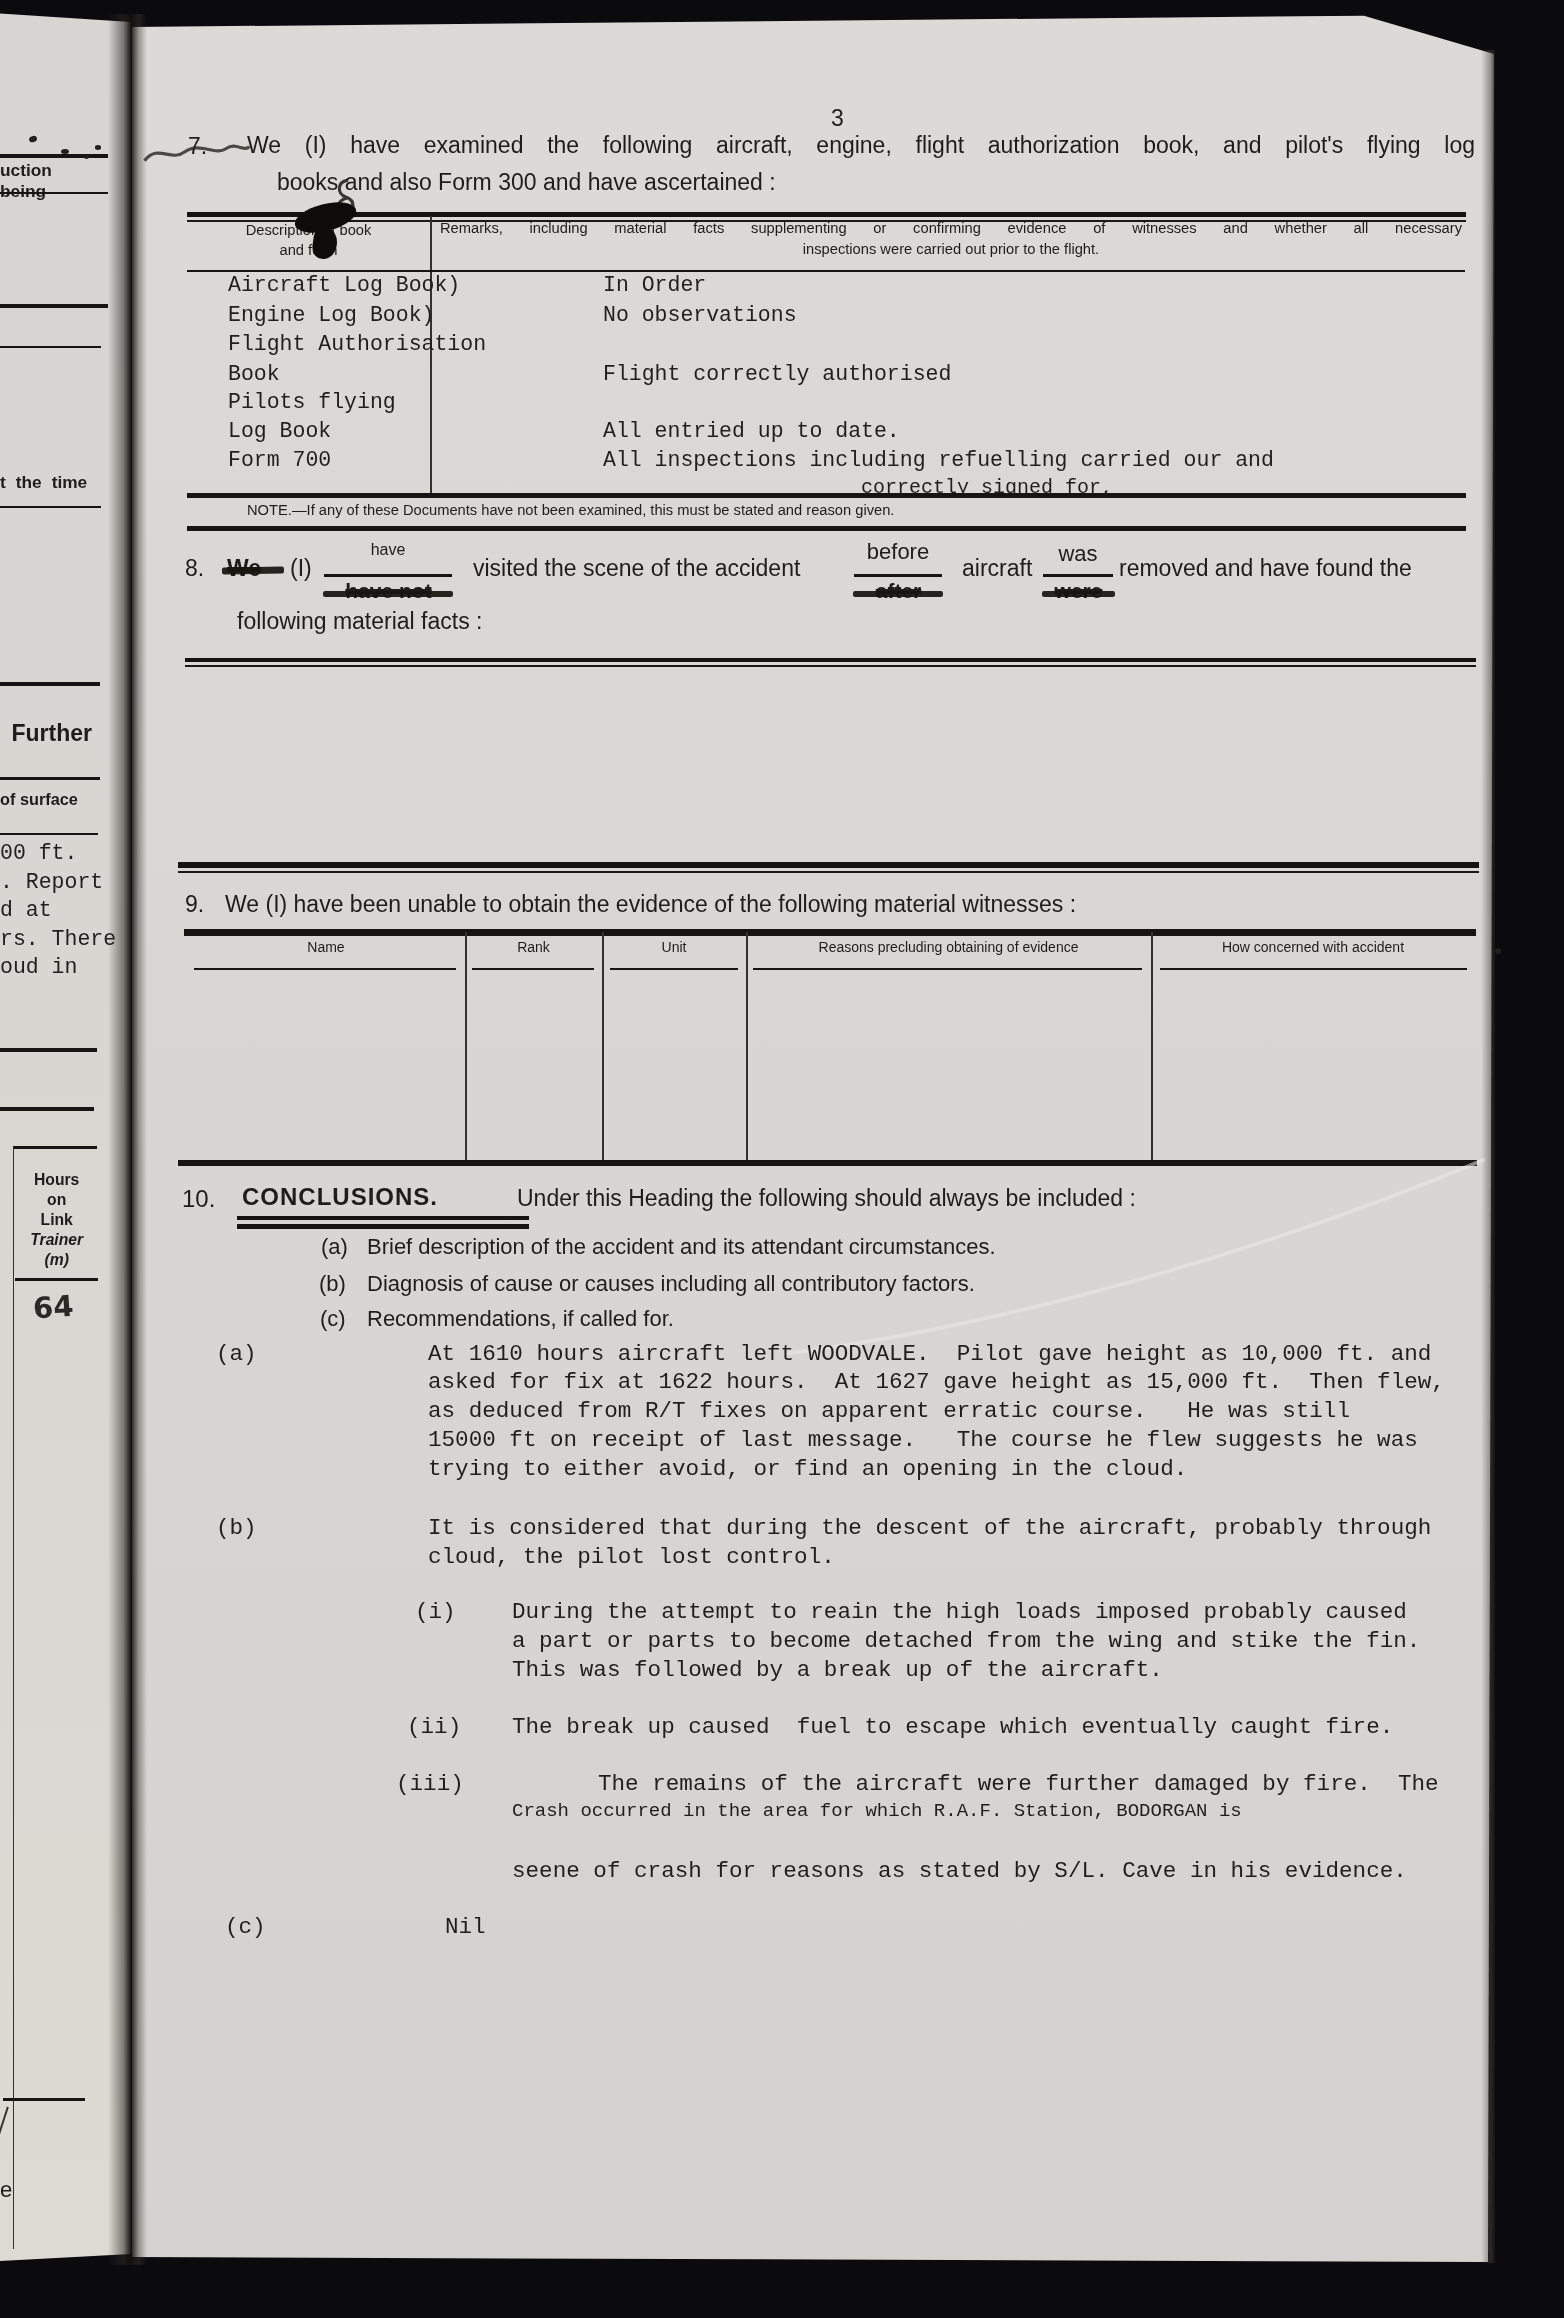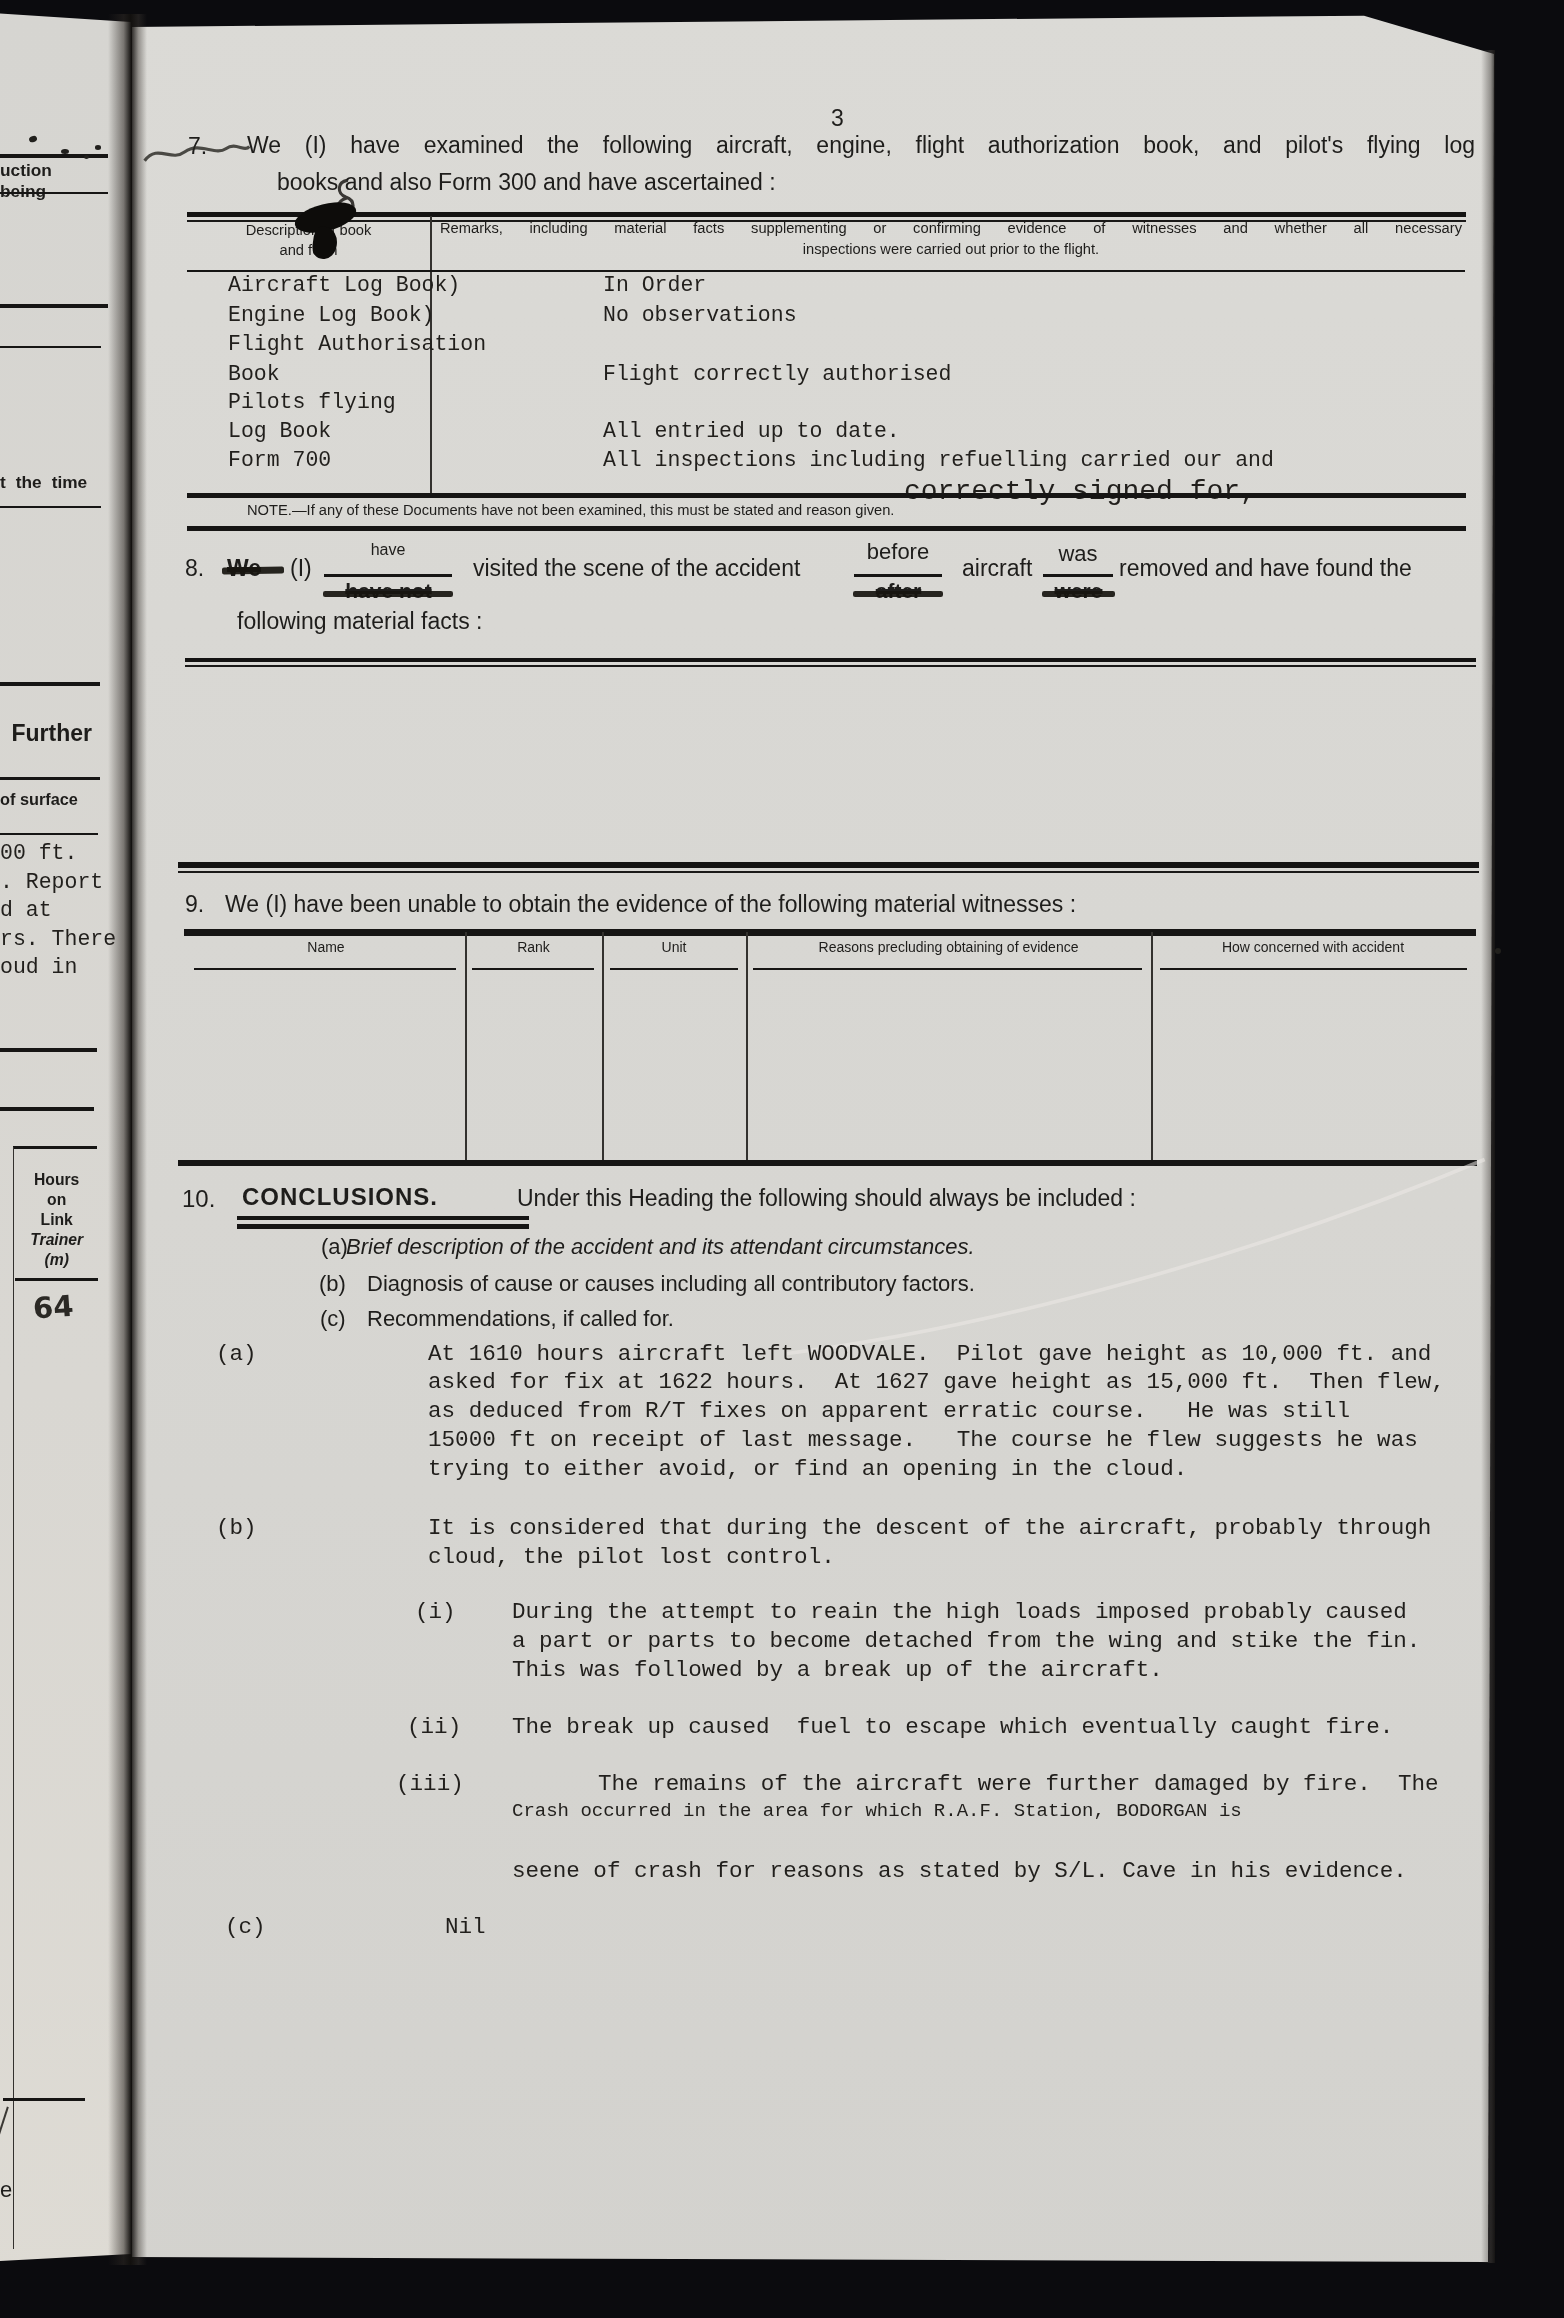--- a/index.html
+++ b/index.html
@@ -102,21 +102,21 @@
   <span class="abs mono" style="left:228px;top:303px;font-size:21.5px;">Engine Log Book)</span>
   <span class="abs mono" style="left:603px;top:303px;font-size:21.5px;">No observations</span>
   <span class="abs mono" style="left:228px;top:332px;font-size:21.5px;">Flight Authorisation</span>
   <span class="abs mono" style="left:228px;top:362px;font-size:21.5px;">Book</span>
   <span class="abs mono" style="left:603px;top:362px;font-size:21.5px;">Flight correctly authorised</span>
   <span class="abs mono" style="left:228px;top:390px;font-size:21.5px;">Pilots flying</span>
   <span class="abs mono" style="left:228px;top:419px;font-size:21.5px;">Log Book</span>
   <span class="abs mono" style="left:603px;top:419px;font-size:21.5px;">All entried up to date.</span>
   <span class="abs mono" style="left:228px;top:448px;font-size:21.5px;">Form 700</span>
   <span class="abs mono" style="left:603px;top:448px;font-size:21.5px;">All inspections including refuelling carried our and</span>
-  <span class="abs mono" style="left:904px;top:476px;font-size:28px;">correctly signed for,</span>
+  <span class="abs mono" style="left:861px;top:476px;font-size:20px;">correctly signed for,</span>
 
   <div class="rule" style="left:187px;top:493px;width:1279px;height:5.2px;"></div>
   <span class="abs print" style="left:247px;top:502px;font-size:14.7px;">NOTE.—If any of these Documents have not been examined, this must be stated and reason given.</span>
   <div class="rule" style="left:187px;top:526px;width:1279px;height:5.2px;"></div>
 
   <span class="abs print" style="left:185px;top:555px;font-size:23px;">8.</span>
   <span class="abs print struck" style="left:227px;top:555px;font-size:23px;">We</span>
   <div class="strikebar" style="left:222px;top:567px;width:62px;height:6.8px;transform:rotate(-1deg);"></div>
   <span class="abs print" style="left:290px;top:555px;font-size:23px;">(I)</span>
 
@@ -170,21 +170,21 @@
     <path d="M0,430 C400,380 900,240 1330,60" stroke="#eceae6" stroke-width="7" fill="none" opacity="0.55"></path>
   </svg>
 
   <span class="abs print" style="left:182px;top:1185px;font-size:24px;">10.</span>
   <span class="abs print" style="left:242px;top:1183px;font-size:24px;font-weight:700;letter-spacing:1px;">CONCLUSIONS.</span>
   <div class="rule" style="left:237px;top:1216px;width:292px;height:3.7px;"></div>
   <div class="rule" style="left:237px;top:1224px;width:292px;height:4.7px;"></div>
   <span class="abs print" style="left:517px;top:1185px;font-size:23px;">Under this Heading the following should always be included :</span>
 
   <span class="abs print" style="left:321px;top:1234px;font-size:22px;">(a)</span>
-  <span class="abs print" style="left:346px;top:1234px;font-size:22px;font-style:italic;">Brief description of the accident and its attendant circumstances.</span>
+  <span class="abs print" style="left:367px;top:1234px;font-size:22px;">Brief description of the accident and its attendant circumstances.</span>
   <span class="abs print" style="left:319px;top:1271px;font-size:22px;">(b)</span>
   <span class="abs print" style="left:367px;top:1271px;font-size:22px;">Diagnosis of cause or causes including all contributory factors.</span>
   <span class="abs print" style="left:320px;top:1306px;font-size:22px;">(c)</span>
   <span class="abs print" style="left:367px;top:1306px;font-size:22px;">Recommendations, if called for.</span>
 
   <span class="abs mono" style="left:216px;top:1341px;font-size:22.6px;">(a)</span>
   <span class="abs mono" style="left:428px;top:1341px;font-size:22.6px;">At 1610 hours aircraft left WOODVALE.  Pilot gave height as 10,000 ft. and</span>
   <span class="abs mono" style="left:428px;top:1369px;font-size:22.6px;">asked for fix at 1622 hours.  At 1627 gave height as 15,000 ft.  Then flew,</span>
   <span class="abs mono" style="left:428px;top:1398px;font-size:22.6px;">as deduced from R/T fixes on apparent erratic course.   He was still</span>
   <span class="abs mono" style="left:428px;top:1427px;font-size:22.6px;">15000 ft on receipt of last message.   The course he flew suggests he was</span>

